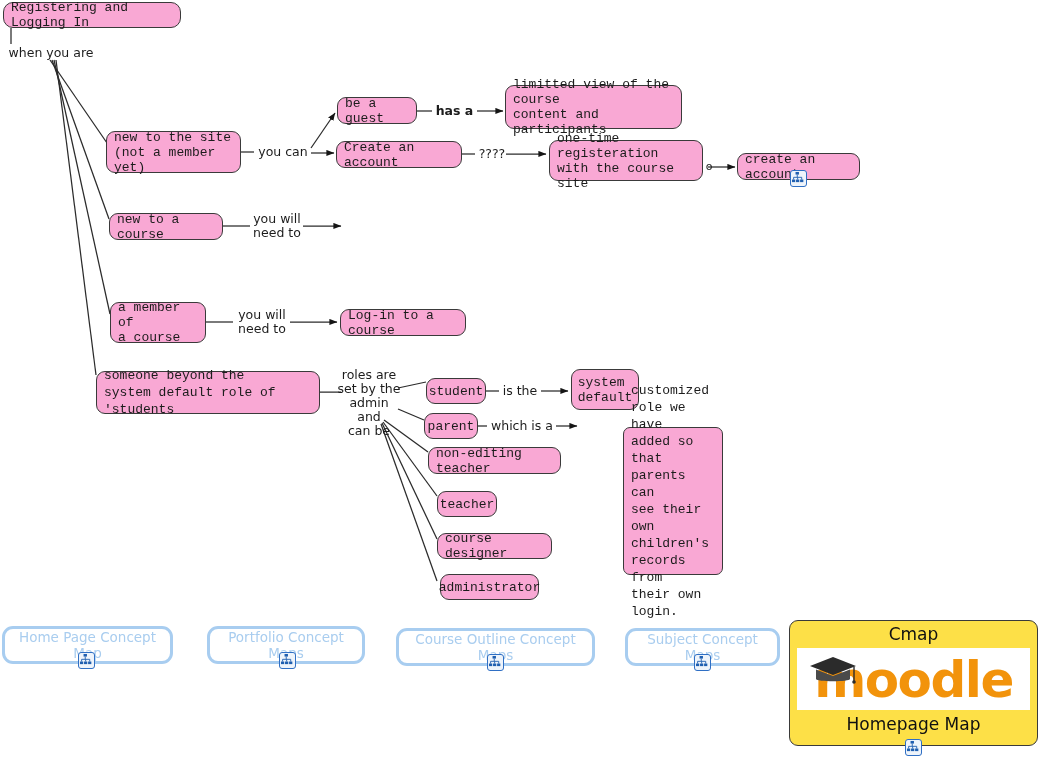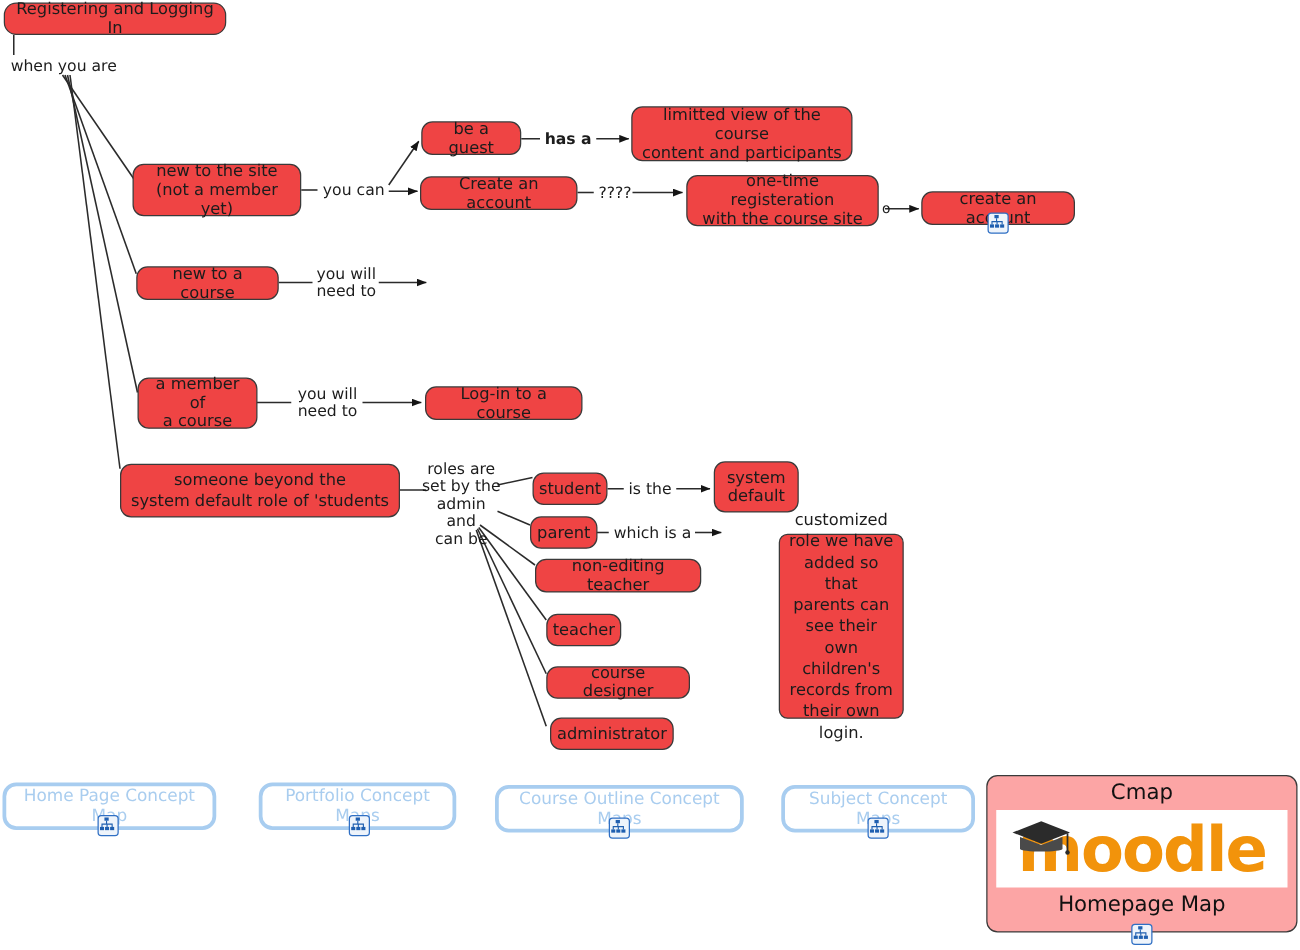--- a/index.html
+++ b/index.html
@@ -24,33 +24,34 @@
     left: 0; top: 0;
     width: 1040px;
     height: 760px;
     pointer-events: none;
   }
 
   
   .node {
     position: absolute;
     box-sizing: border-box;
-    background: #ef4444;
+    background: #f9a8d4;
     border: 1.4px solid #3a3a3a;
     border-radius: 9px;
     color: #1c1c1c;
     font-size: 13px;
     line-height: 15px;
-    text-align: center;
+    text-align: left;
     display: flex;
     align-items: center;
     justify-content: center;
     padding: 2px 7px;
     white-space: pre-line;
     z-index: 3;
+    font-family: Liberation Mono, monospace;
   }
   .node.title-node {
     border-radius: 10px;
   }
   .node.tall {
     line-height: 17px;
   }
 
   
   .link-label {
@@ -90,21 +91,21 @@
     align-items: center;
     justify-content: center;
     text-align: center;
     z-index: 3;
   }
 
   
   .moodle-panel {
     position: absolute;
     box-sizing: border-box;
-    background: #fca5a5;
+    background: #fde047;
     border: 1.4px solid #3a3a3a;
     border-radius: 9px;
     z-index: 3;
     display: flex;
     flex-direction: column;
     align-items: stretch;
     overflow: hidden;
   }
   .moodle-title {
     text-align: center;

